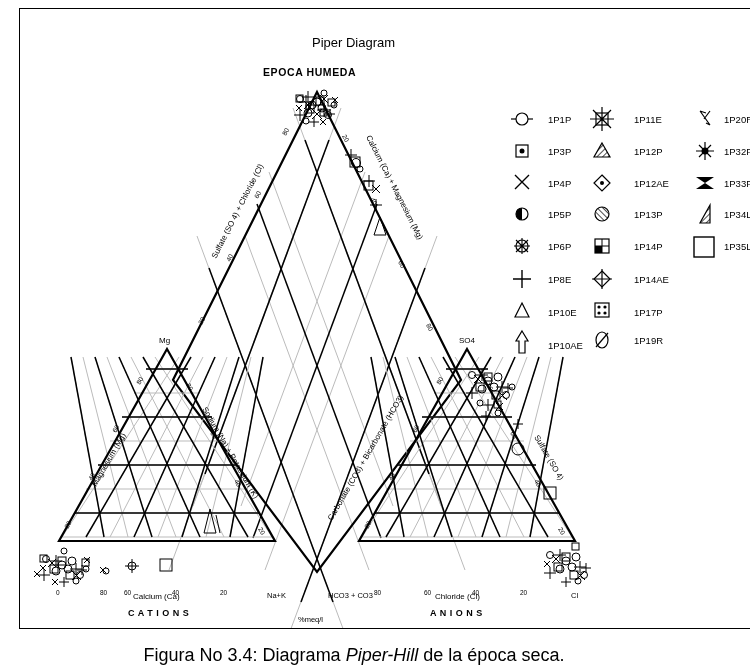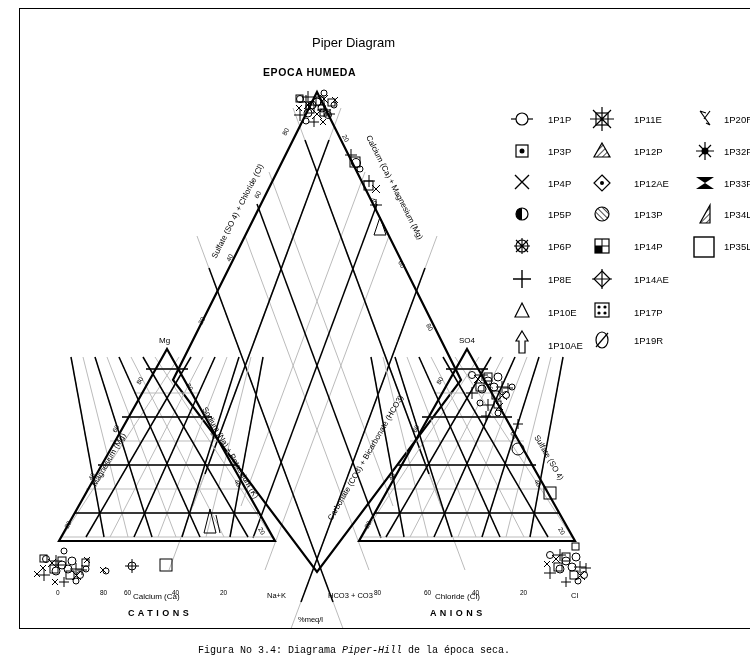--- a/index.html
+++ b/index.html
@@ -36,22 +36,22 @@
     position: absolute;
     left: 0;
     top: 0;
   }
   #caption {
     position: absolute;
     left: 0;
     top: 645px;
     width: 686px;
     text-align: center;
-    font-family: Liberation Mono, monospace;
-    font-size: 10px;
+    font-family: Liberation Sans, sans-serif;
+    font-size: 18px;
     color: #000000;
   }
   #caption .ital { font-style: italic; }
   .cap-seg { white-space: pre; }
 </style>
 </head>
 <body>
 
 <div id="page">
 

